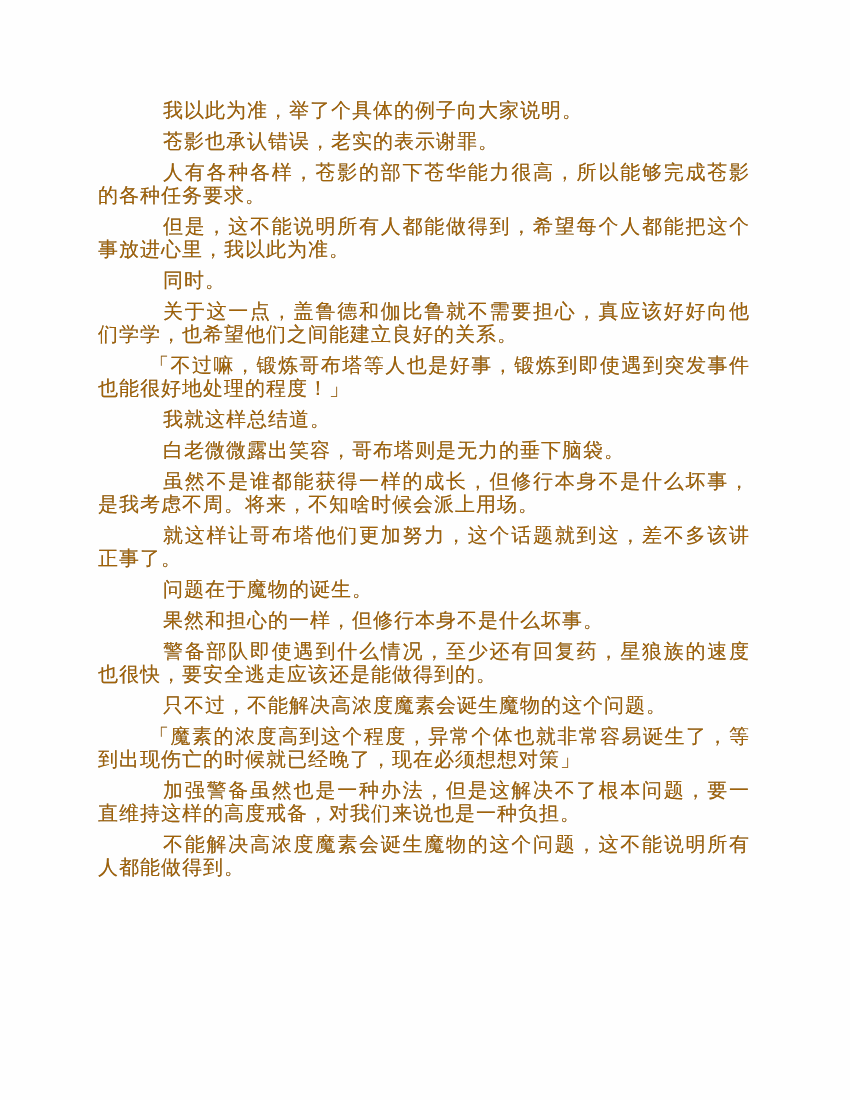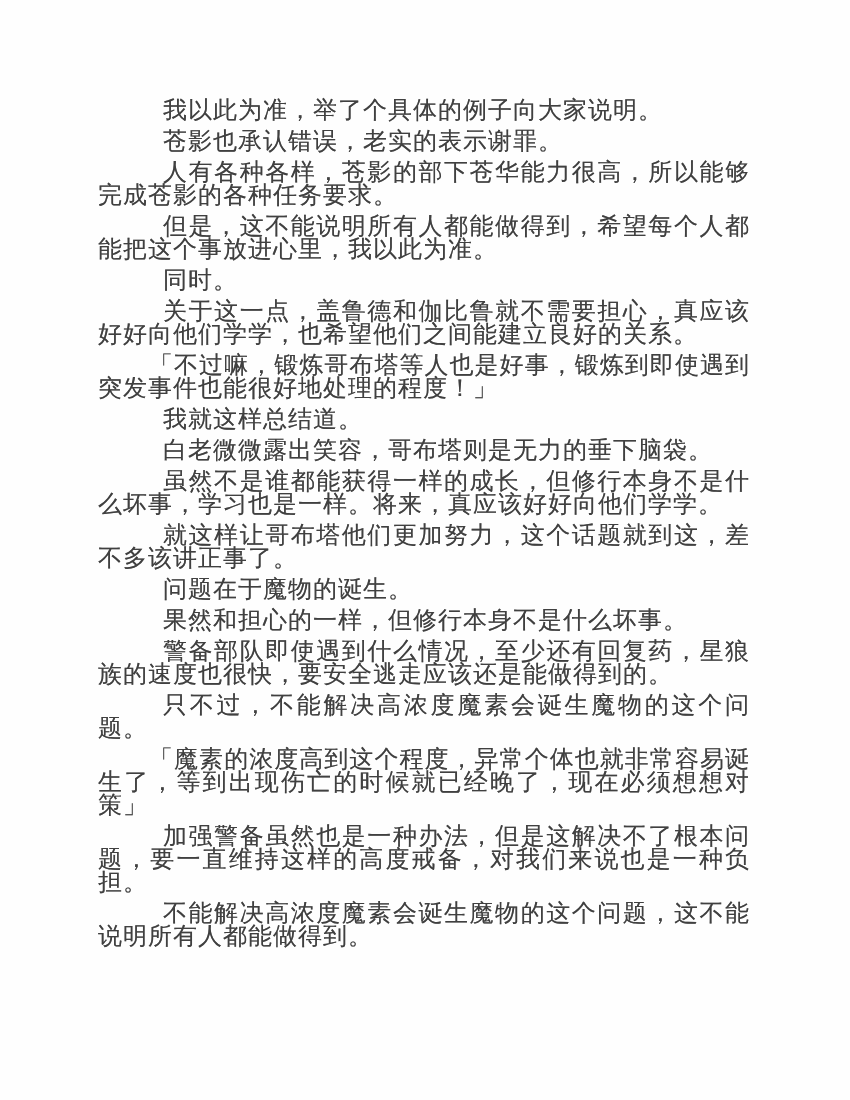--- a/index.html
+++ b/index.html
@@ -13,24 +13,24 @@
     height: 1100px;
     background: #fefefe;
     overflow: hidden;
     font-family: "Liberation Serif", "DejaVu Serif", serif;
   }
   .text-block {
     position: absolute;
     left: 98px;
     top: 99px;
     width: 652px;
-    font-size: 24px;
+    font-size: 20px;
     line-height: 23px;
     letter-spacing: 1px;
-    color: #404040;
+    color: #a16207;
     text-align: justify;
     text-shadow: 0 0 0.4px rgba(60,60,60,0.55);
   }
   .text-block p {
     margin: 0 0 8px 0;
     padding: 0;
   }
   .text-block p.narration {
     text-indent: 65px;
   }
@@ -45,21 +45,21 @@
   <div class="text-block">
     <p class="narration">我以此为准，举了个具体的例子向大家说明。</p>
     <p class="narration">苍影也承认错误，老实的表示谢罪。</p>
     <p class="narration">人有各种各样，苍影的部下苍华能力很高，所以能够完成苍影的各种任务要求。</p>
     <p class="narration">但是，这不能说明所有人都能做得到，希望每个人都能把这个事放进心里，我以此为准。</p>
     <p class="narration">同时。</p>
     <p class="narration">关于这一点，盖鲁德和伽比鲁就不需要担心，真应该好好向他们学学，也希望他们之间能建立良好的关系。</p>
     <p class="dialogue">「不过嘛，锻炼哥布塔等人也是好事，锻炼到即使遇到突发事件也能很好地处理的程度！」</p>
     <p class="narration">我就这样总结道。</p>
     <p class="narration">白老微微露出笑容，哥布塔则是无力的垂下脑袋。</p>
-    <p class="narration">虽然不是谁都能获得一样的成长，但修行本身不是什么坏事，学习也是一样。将来，真应该好好向他们学学。</p>
+    <p class="narration">虽然不是谁都能获得一样的成长，但修行本身不是什么坏事，是我考虑不周。将来，不知啥时候会派上用场。</p>
     <p class="narration">就这样让哥布塔他们更加努力，这个话题就到这，差不多该讲正事了。</p>
     <p class="narration">问题在于魔物的诞生。</p>
     <p class="narration">果然和担心的一样，但修行本身不是什么坏事。</p>
     <p class="narration">警备部队即使遇到什么情况，至少还有回复药，星狼族的速度也很快，要安全逃走应该还是能做得到的。</p>
     <p class="narration">只不过，不能解决高浓度魔素会诞生魔物的这个问题。</p>
     <p class="dialogue">「魔素的浓度高到这个程度，异常个体也就非常容易诞生了，等到出现伤亡的时候就已经晚了，现在必须想想对策」</p>
     <p class="narration">加强警备虽然也是一种办法，但是这解决不了根本问题，要一直维持这样的高度戒备，对我们来说也是一种负担。</p>
     <p class="narration">不能解决高浓度魔素会诞生魔物的这个问题，这不能说明所有人都能做得到。</p>
   </div>
 </div>

